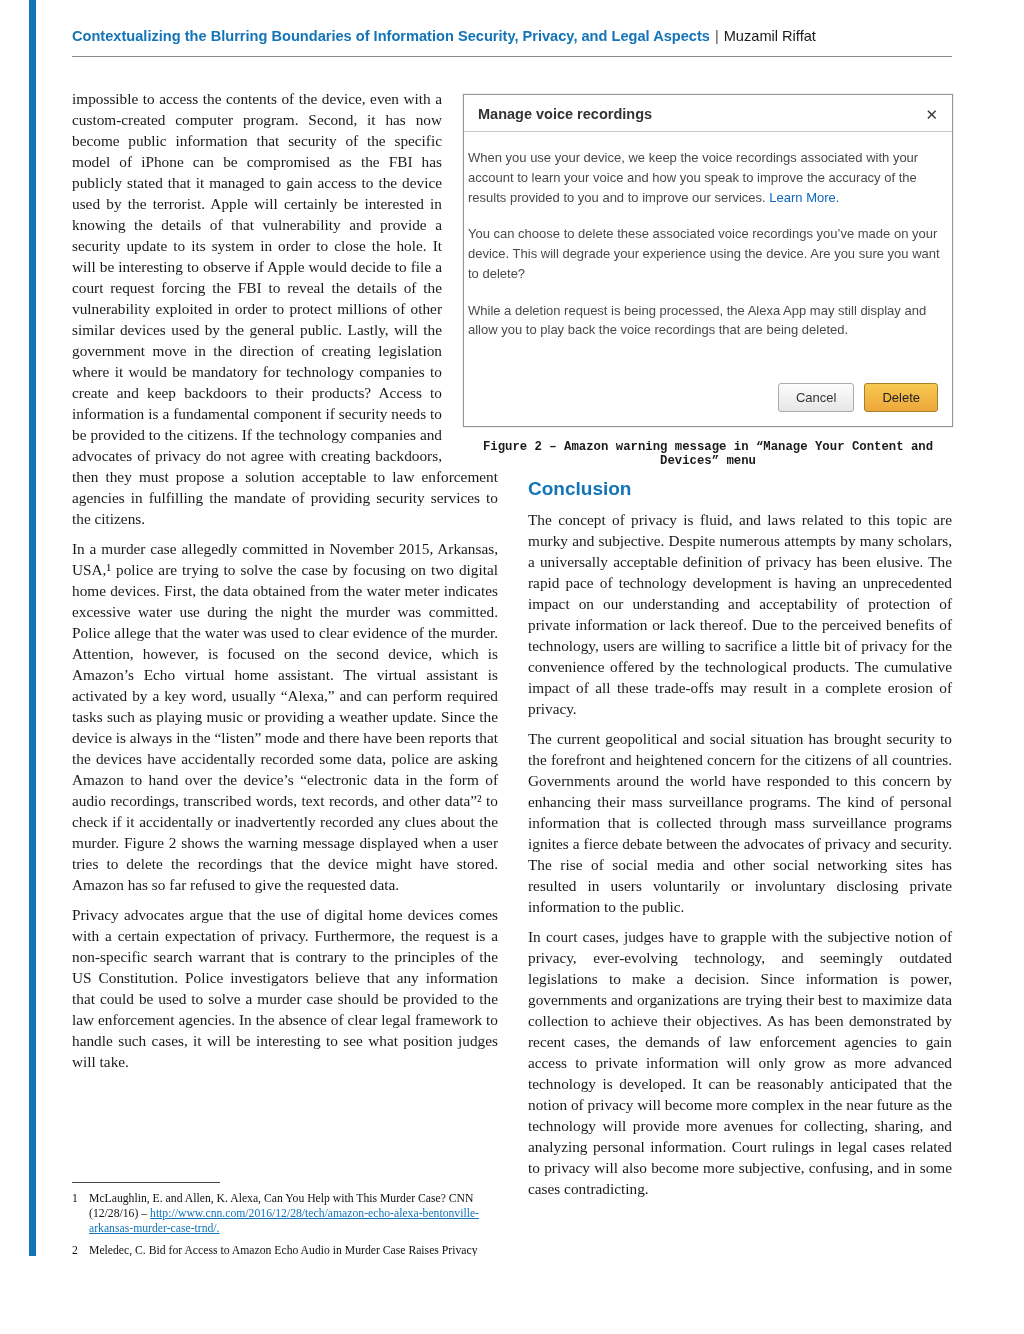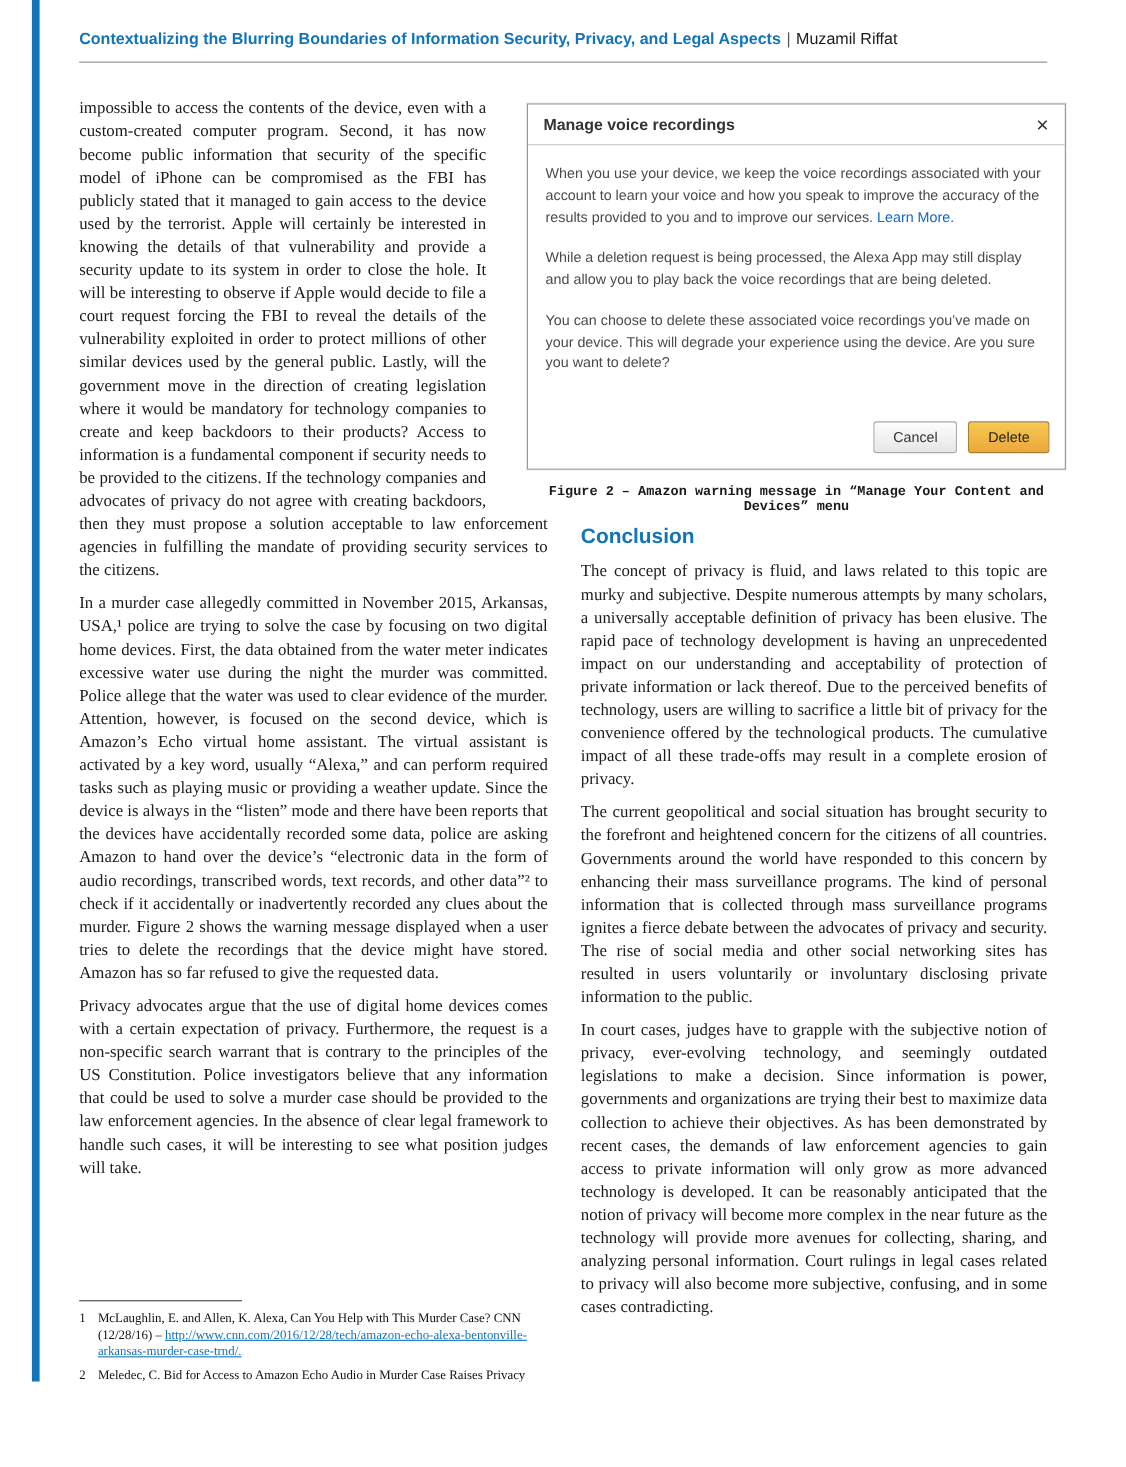--- a/index.html
+++ b/index.html
@@ -19,26 +19,26 @@
 
   
   .left-col { position: absolute; left: 72px; top: 88px; width: 426px; text-align: justify; font-size: 15.3px; line-height: 21px; }
   .right-col { position: absolute; left: 528px; top: 478px; width: 424px; text-align: justify; font-size: 15.3px; line-height: 21px; }
   .left-col p, .right-col p { margin: 0 0 9px; }
   .fig-spacer { float: right; width: 56px; height: 374px; }
   h2.section-heading { font-family: "Liberation Sans", sans-serif; font-size: 19px; font-weight: bold; color: #1374b8; margin: 14px 0 10px; text-align: left; }
   .right-col h2.section-heading { margin-top: 0; }
 
   
-  .figure2 { position: absolute; left: 463px; top: 94px; width: 490px; margin-left: 16px; }
+  .figure2 { position: absolute; left: 463px; top: 94px; width: 490px; }
   .dialog { border: 1px solid #979797; background: #fff; font-family: "Liberation Sans", sans-serif; box-shadow: 0 0 0 1px #f0f0f0; }
   .dlg-header { display: flex; justify-content: space-between; align-items: center; padding: 11px 14px 9px; border-bottom: 1px solid #c9c9c9; }
   .dlg-title { font-weight: bold; font-size: 14.5px; color: #333; }
   .dlg-close { color: #3a3a3a; font-size: 15px; line-height: 1; cursor: pointer; }
-  .dlg-body { padding: 16px 16px 0; font-size: 13px; color: #4a4a4a; line-height: 1.52; text-align: left; }
+  .dlg-body { padding: 16px 4px 0; font-size: 13px; color: #4a4a4a; line-height: 1.52; text-align: left; }
   .dlg-body p { margin: 0 0 17px; }
   .dlg-link { color: #0e67c2; text-decoration: none; cursor: pointer; }
   .dlg-buttons { display: flex; justify-content: flex-end; gap: 10px; padding: 26px 14px 14px; }
   .btn { font-family: "Liberation Sans", sans-serif; font-size: 13px; padding: 6px 17px; border-radius: 3px; cursor: pointer; }
   .btn-cancel { background: linear-gradient(#fdfdfd, #e6e6e6); border: 1px solid #ababab; color: #333; }
   .btn-delete { background: linear-gradient(#f6c94f, #eda73c); border: 1px solid #a8802c; color: #222; }
   .fig-caption { margin-top: 13px; text-align: center; font-family: Liberation Mono, monospace; font-size: 12.3px; font-weight: bold; color: #1a1a1a; }
 
   
   .footnotes { position: absolute; left: 72px; top: 1182px; width: 430px; font-size: 11.7px; line-height: 1.3; color: #111; text-align: left; }
@@ -74,22 +74,22 @@
   </div>
 
   <div class="figure2">
     <div class="dialog">
       <div class="dlg-header">
         <span class="dlg-title">Manage voice recordings</span>
         <span class="dlg-close">✕</span>
       </div>
       <div class="dlg-body">
         <p><span>When you use your device, we keep the voice recordings associated with your account to learn your voice and how you speak to improve the accuracy of the results provided to you and to improve our services. </span><a class="dlg-link">Learn More.</a></p>
+        <p>You can choose to delete these associated voice recordings you’ve made on your device. This will degrade your experience using the device. Are you sure you want to delete?</p>
         <p>While a deletion request is being processed, the Alexa App may still display and allow you to play back the voice recordings that are being deleted.</p>
-        <p>You can choose to delete these associated voice recordings you’ve made on your device. This will degrade your experience using the device. Are you sure you want to delete?</p>
       </div>
       <div class="dlg-buttons">
         <button class="btn btn-cancel">Cancel</button>
         <button class="btn btn-delete">Delete</button>
       </div>
     </div>
     <div class="fig-caption">Figure 2 – Amazon warning message in “Manage Your Content and Devices” menu</div>
   </div>
 
   <div class="right-col">

